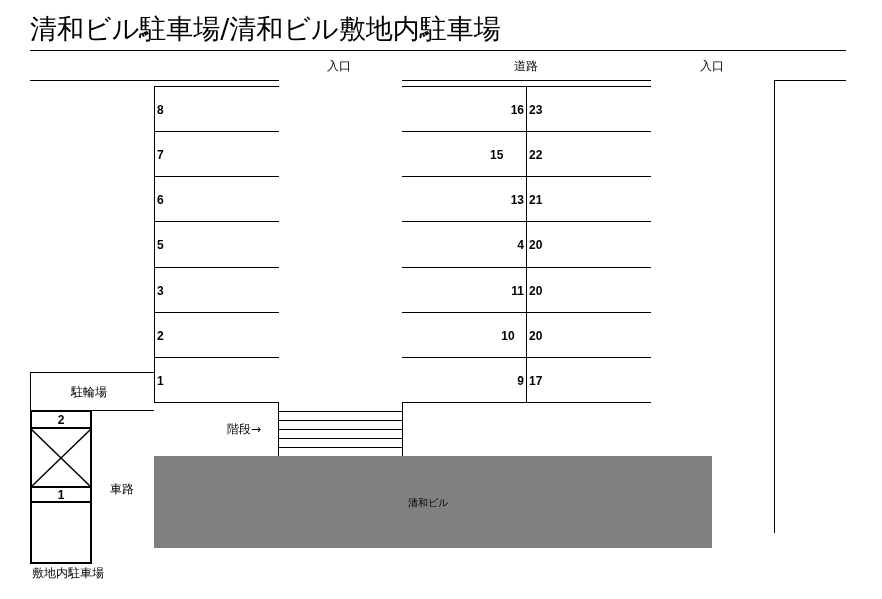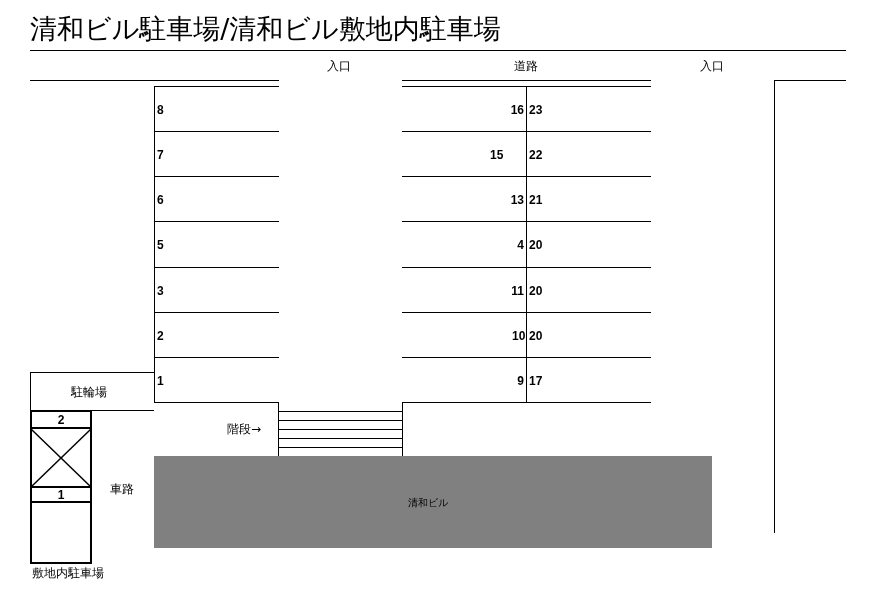--- a/index.html
+++ b/index.html
@@ -58,21 +58,21 @@
   <div class="hl" style="left:402px;top:267px;width:249px;"></div>
   <div class="hl" style="left:402px;top:312px;width:249px;"></div>
   <div class="hl" style="left:402px;top:357px;width:249px;"></div>
   <div class="hl" style="left:402px;top:402px;width:249px;"></div>
 
   <div class="abs num" style="left:490px;top:103px;width:34px;text-align:right;">16</div>
   <div class="abs num" style="left:490px;top:148px;width:34px;text-align:left;">15</div>
   <div class="abs num" style="left:490px;top:193px;width:34px;text-align:right;">13</div>
   <div class="abs num" style="left:490px;top:238px;width:34px;text-align:right;">4</div>
   <div class="abs num" style="left:490px;top:284px;width:34px;text-align:right;">11</div>
-  <div class="abs num" style="left:512px;top:329px;width:34px;text-align:left;">10</div>
+  <div class="abs num" style="left:491px;top:329px;width:34px;text-align:center;">10</div>
   <div class="abs num" style="left:490px;top:374px;width:34px;text-align:right;">9</div>
 
   <div class="abs num" style="left:529px;top:103px;">23</div>
   <div class="abs num" style="left:529px;top:148px;">22</div>
   <div class="abs num" style="left:529px;top:193px;">21</div>
   <div class="abs num" style="left:529px;top:238px;">20</div>
   <div class="abs num" style="left:529px;top:284px;">20</div>
   <div class="abs num" style="left:529px;top:329px;">20</div>
   <div class="abs num" style="left:529px;top:374px;">17</div>
 </div>

